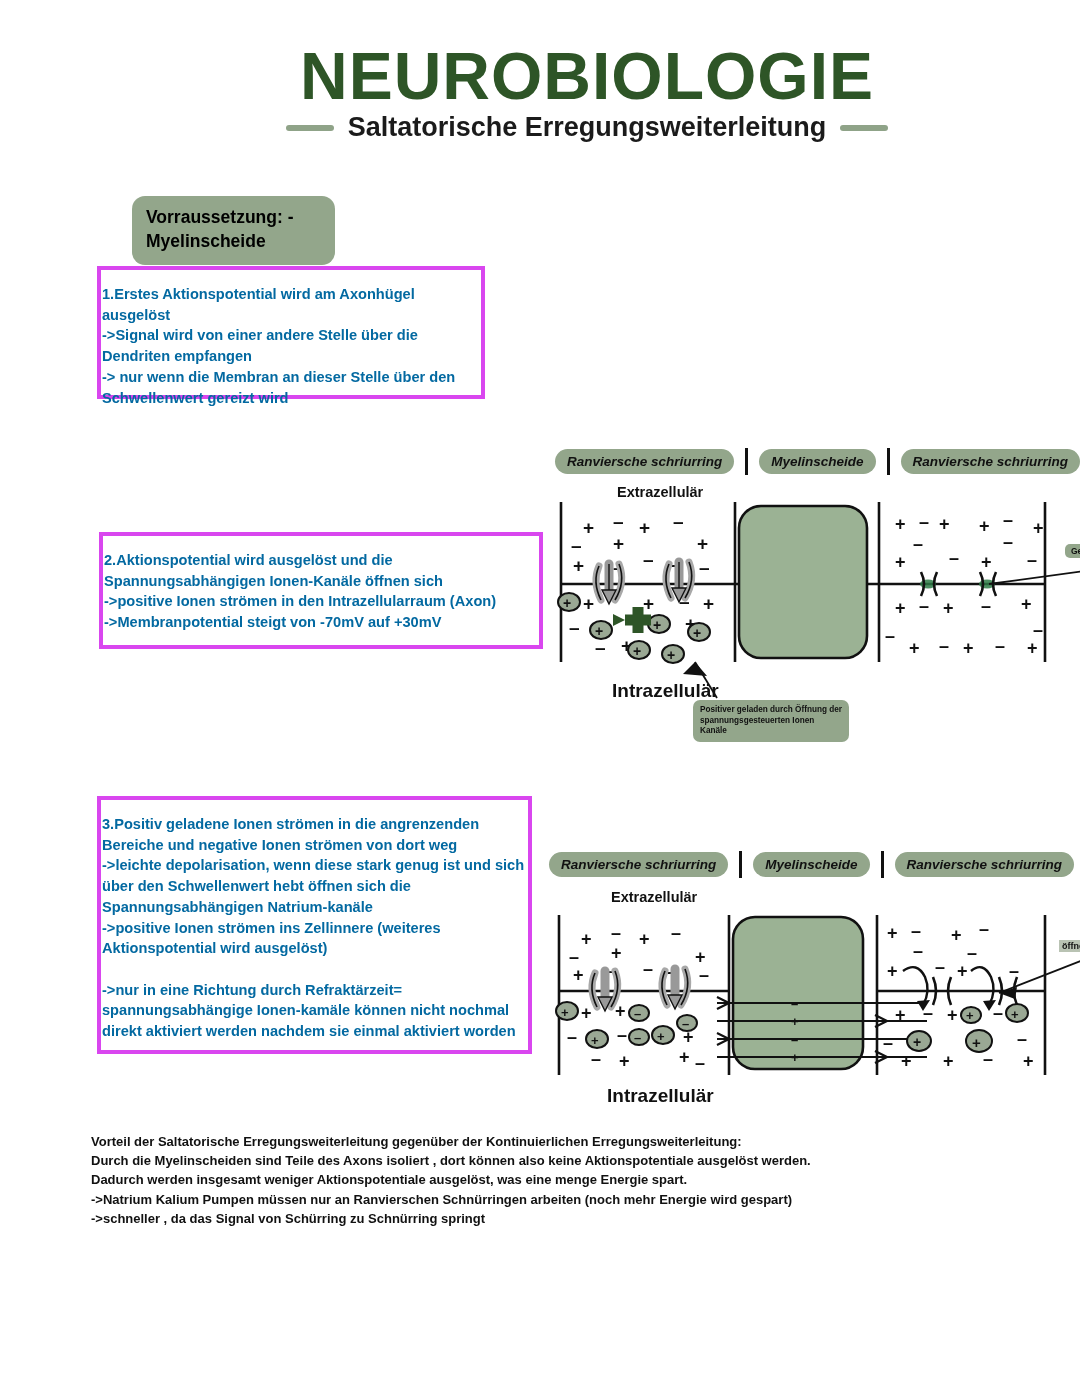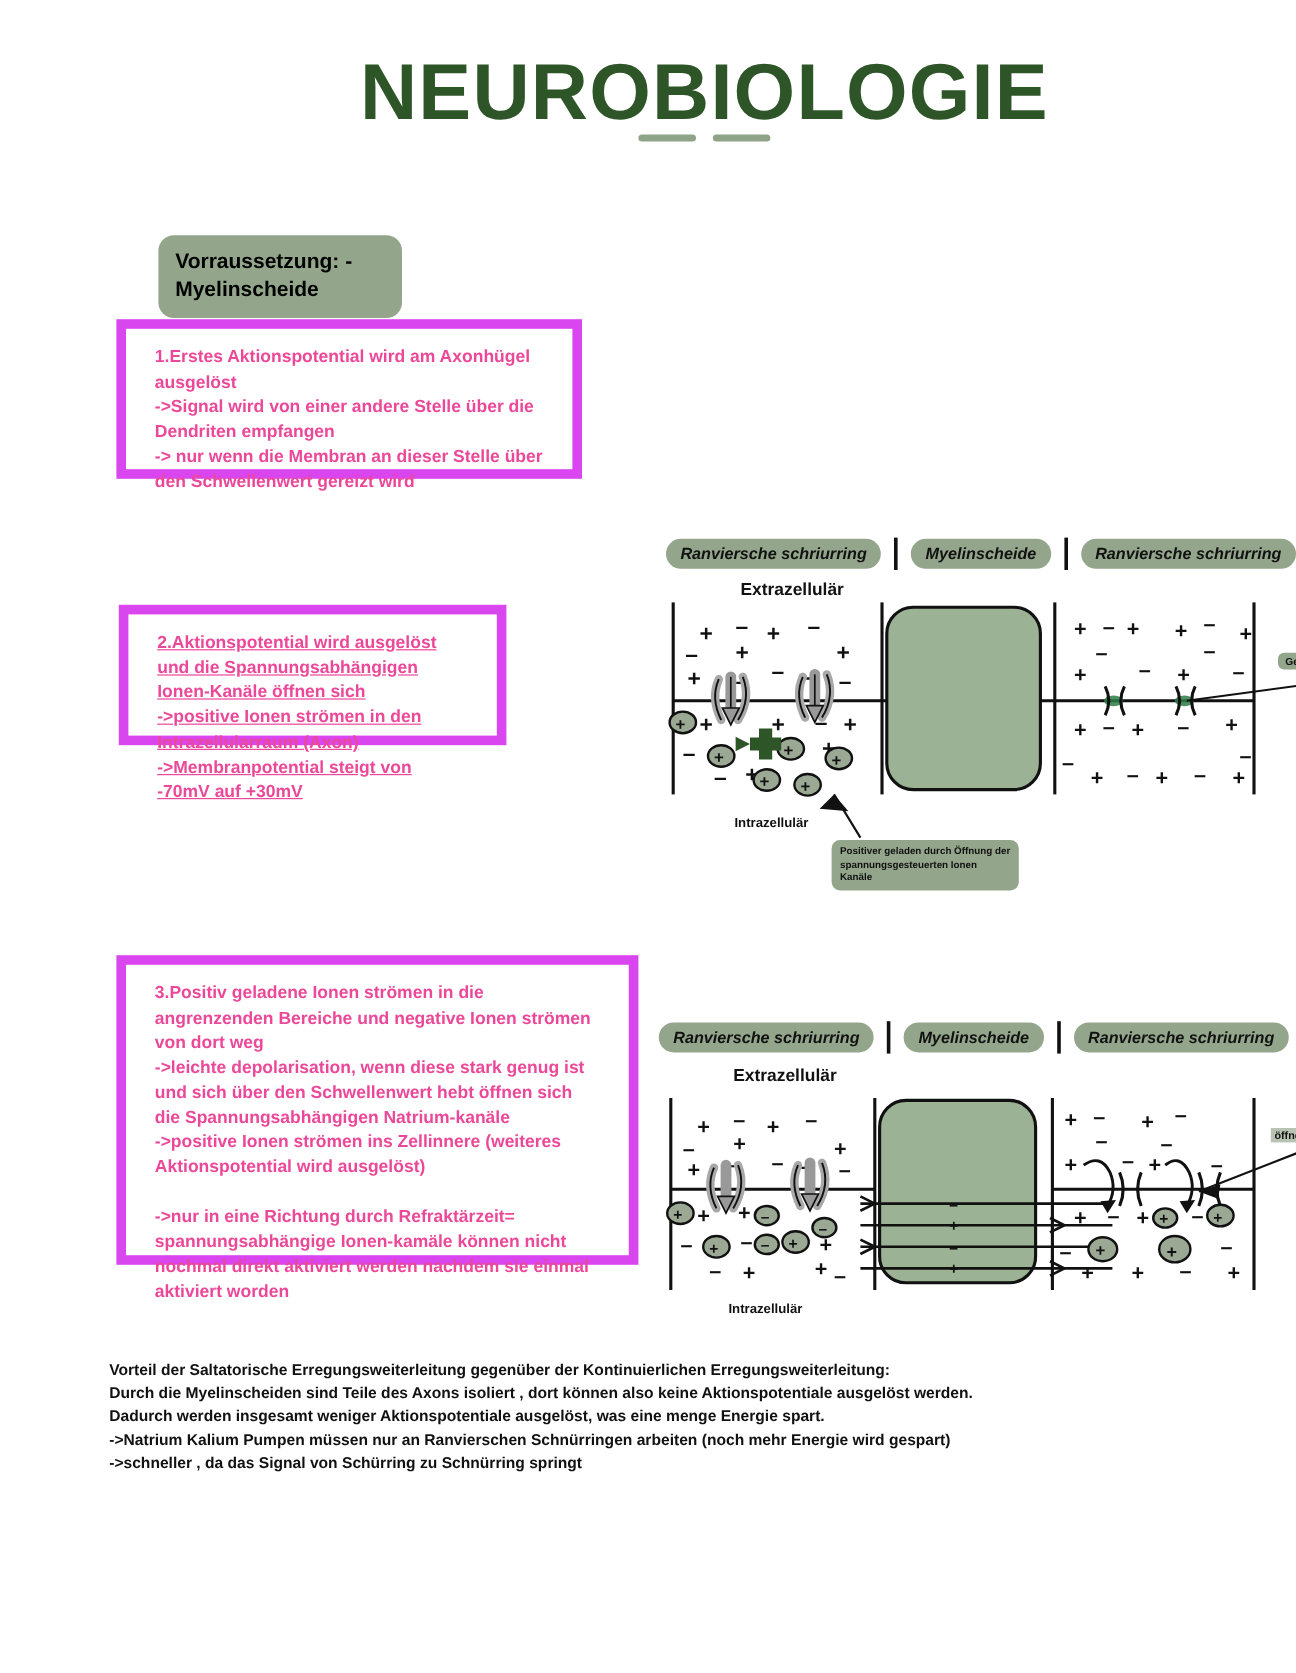--- a/index.html
+++ b/index.html
@@ -29,27 +29,27 @@
     font-weight:bold;display:inline-block;
   }
   .badge-vor{
     position:absolute;left:85px;top:196px;width:175px;
     padding:10px 14px 12px 14px;font-size:17.5px;line-height:1.35;
   }
 
   
   .tbox{
     position:absolute;background:#ffffff;
-    border:8px solid #d946ef;
+    border:4px solid #d946ef;
     box-sizing:border-box;
-    font-size:14.6px;line-height:1.42;font-weight:bold;color:#ec4899;
-    padding:14px 24px;white-space:pre-line;
+    font-size:14.6px;line-height:1.42;font-weight:bold;color:#0369a1;
+    padding:14px 1px;white-space:pre-line;
   }
   #box1{left:50px;top:266px;width:388px;height:133px;}
-  #box2{left:52px;top:504px;width:323px;height:117px;text-decoration:underline;}
+  #box2{left:52px;top:532px;width:444px;height:117px;}
   #box3{left:50px;top:796px;width:435px;height:258px;}
 
   
   .bottom-text{
     position:absolute;left:44px;top:1132px;width:760px;
     font-size:13px;line-height:1.48;font-weight:bold;color:#111;
     white-space:pre-line;
   }
 
   
@@ -61,21 +61,21 @@
   .seg-pill{
     background:#93a68b;border-radius:14px;padding:5px 12px;
     font-size:13.5px;font-weight:bold;color:#111;white-space:nowrap;
   }
   .seg-div{width:3px;height:27px;background:#111;margin:0 10px;}
 
   .lbl-extra{
     position:absolute;font-size:14.5px;font-weight:bold;color:#111;
   }
   .lbl-intra{
-    position:absolute;font-size:11px;font-weight:bold;color:#111;
+    position:absolute;font-size:19px;font-weight:bold;color:#111;
   }
 
   .note{
     position:absolute;background:#93a68b;border-radius:7px;
     padding:5px 7px;font-size:8.2px;line-height:1.28;font-weight:bold;color:#111;
   }
   .note-small{
     position:absolute;background:#93a68b;border-radius:5px;
     padding:2px 6px;font-size:8.5px;font-weight:bold;color:#111;white-space:nowrap;
   }
@@ -88,20 +88,21 @@
   .sign{font-family:"Liberation Sans", sans-serif;font-weight:bold;fill:#111;}
 </style>
 </head>
 <body>
 
 <div class="page">
 
   <div class="title">NEUROBIOLOGIE</div>
   <div class="subtitle-row">
     <span class="sub-dash"></span>
+    <span class="subtitle">Saltatorische Erregungsweiterleitung</span>
     <span class="sub-dash"></span>
   </div>
 
   <div class="pill badge-vor">Vorraussetzung:
 -Myelinscheide</div>
 
   <div class="tbox" id="box1">1.Erstes Aktionspotential wird am Axonhügel ausgelöst
 -&gt;Signal wird von einer andere Stelle über die Dendriten empfangen
 -&gt; nur wenn die Membran an dieser Stelle über den Schwellenwert gereizt wird</div>
   <div class="tbox" id="box2">2.Aktionspotential wird ausgelöst und die Spannungsabhängigen Ionen-Kanäle öffnen sich

